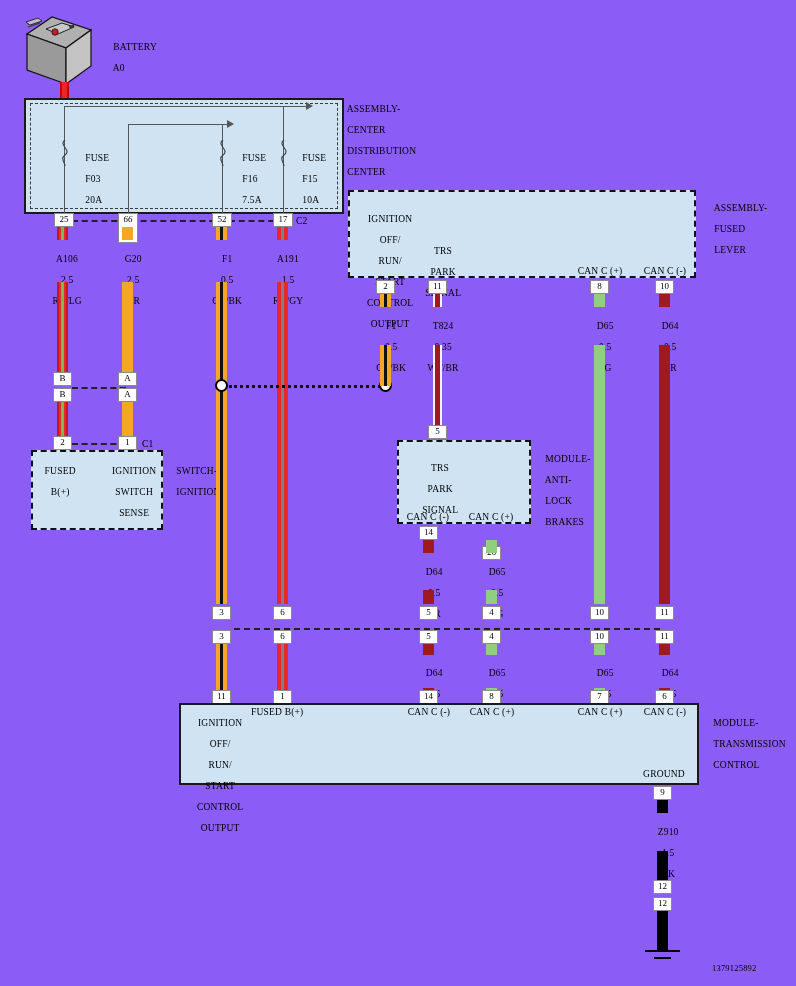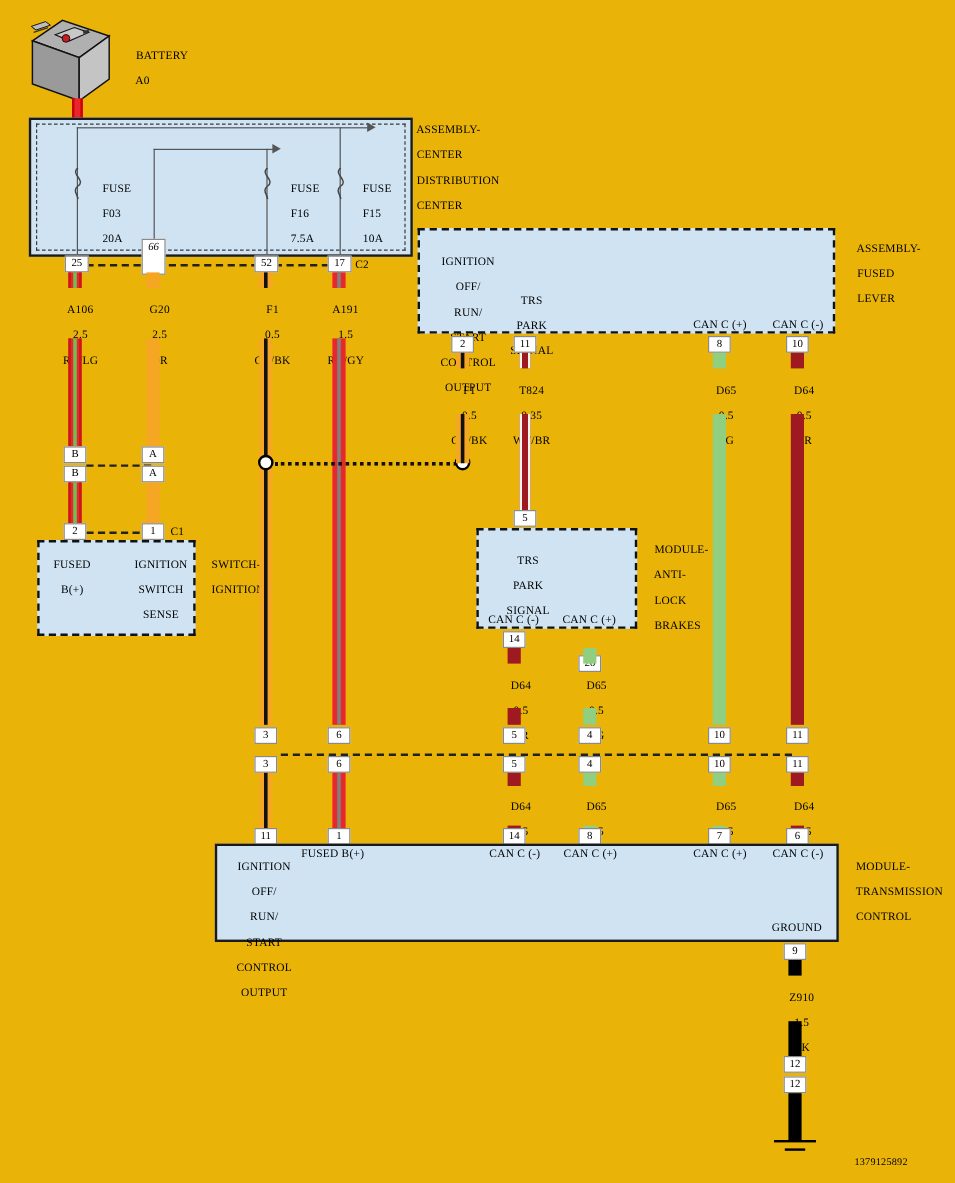--- a/index.html
+++ b/index.html
@@ -1,17 +1,17 @@
 <!DOCTYPE html>
 <html><head>
 <meta charset="utf-8">
 <style>
   html,body{margin:0;padding:0;background:#fff;}
   body{font-family:"Liberation Serif", serif;}
-  #stage{position:relative;width:796px;height:986px;background:#eab308;overflow:hidden;}
+  #stage{position:relative;width:796px;height:986px;background:#8b5cf6;overflow:hidden;}
   .abs{position:absolute;}
   .txt{font-family:"Liberation Serif", serif;font-size:9.5px;color:#000;line-height:10.5px;white-space:pre;letter-spacing:.2px;}
   .txtc{font-family:"Liberation Serif", serif;font-size:9.5px;color:#000;line-height:10.5px;text-align:center;white-space:pre;letter-spacing:.2px;}
 
   
   .mod-solid{background:#cfe3f2;border:2px solid #1a1a1a;box-sizing:border-box;}
   .mod-dash{background:#cfe3f2;border:2px dashed #111;box-sizing:border-box;}
 
   
   .pin{position:absolute;background:#fff;border:1px solid #8a8a8a;box-sizing:border-box;
@@ -109,21 +109,21 @@
 
   <div class="txt abs" style="left:337px;top:93px;">
     <span>ASSEMBLY-</span><br>
     <span>CENTER</span><br>
     <span>DISTRIBUTION</span><br>
     <span>CENTER</span>
   </div>
 
   <div class="dashline abs" style="left:72px;top:220px;width:212px;"></div>
   <div class="pin" style="left:54px;top:213px;width:20px;height:14px;">25</div>
-  <div class="pin" style="left:118px;top:199px;width:20px;height:30px;font-style:italic;">66</div>
+  <div class="pin" style="left:118px;top:213px;width:20px;height:30px;font-style:italic;">66</div>
   <div class="pin" style="left:212px;top:213px;width:20px;height:14px;">52</div>
   <div class="pin" style="left:273px;top:213px;width:20px;height:14px;">17</div>
   <div class="txt abs" style="left:296px;top:216px;">C2</div>
 
   <div class="w" style="left:57px;top:227px;width:11px;height:13px;background:#e8262b;border-left:2px solid #c8161b;border-right:2px solid #c8161b;box-sizing:border-box;"></div>
   <div class="abs" style="left:61px;top:227px;width:3px;height:13px;background:#6fbf50;"></div>
   <div class="txtc abs" style="left:32px;top:243px;width:60px;">
     <span>A106</span><br>
     <span>2.5</span><br>
     <span>RD/LG</span>

